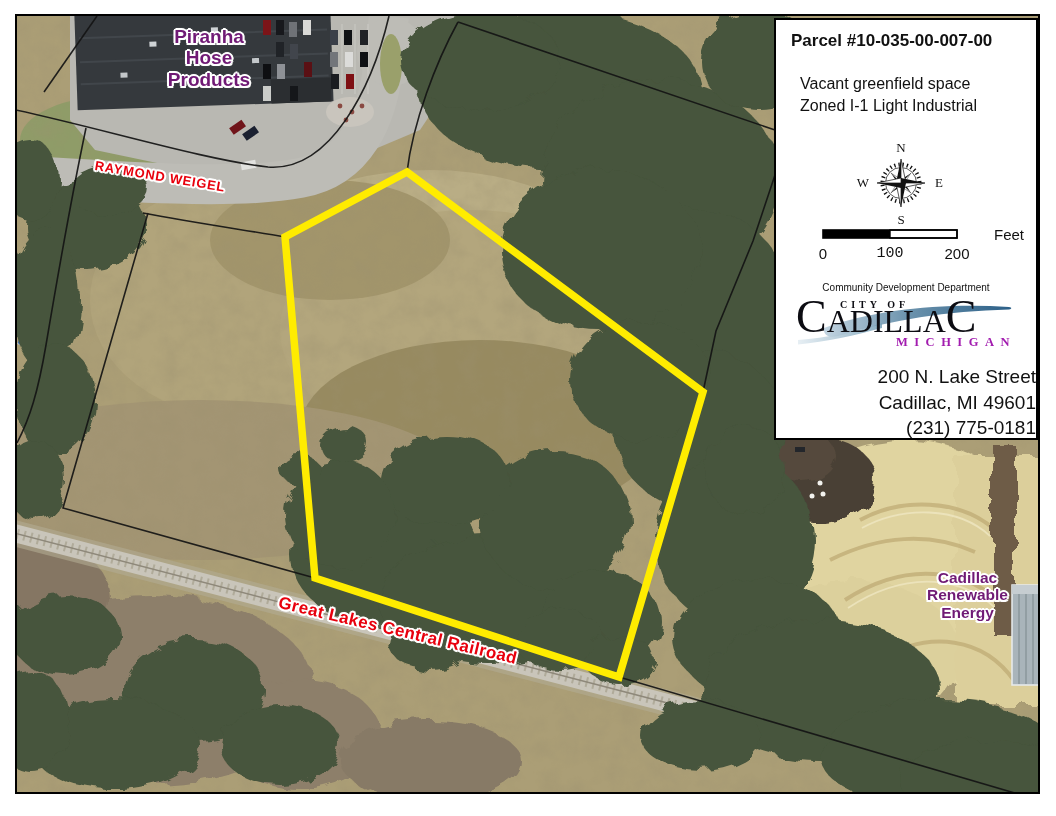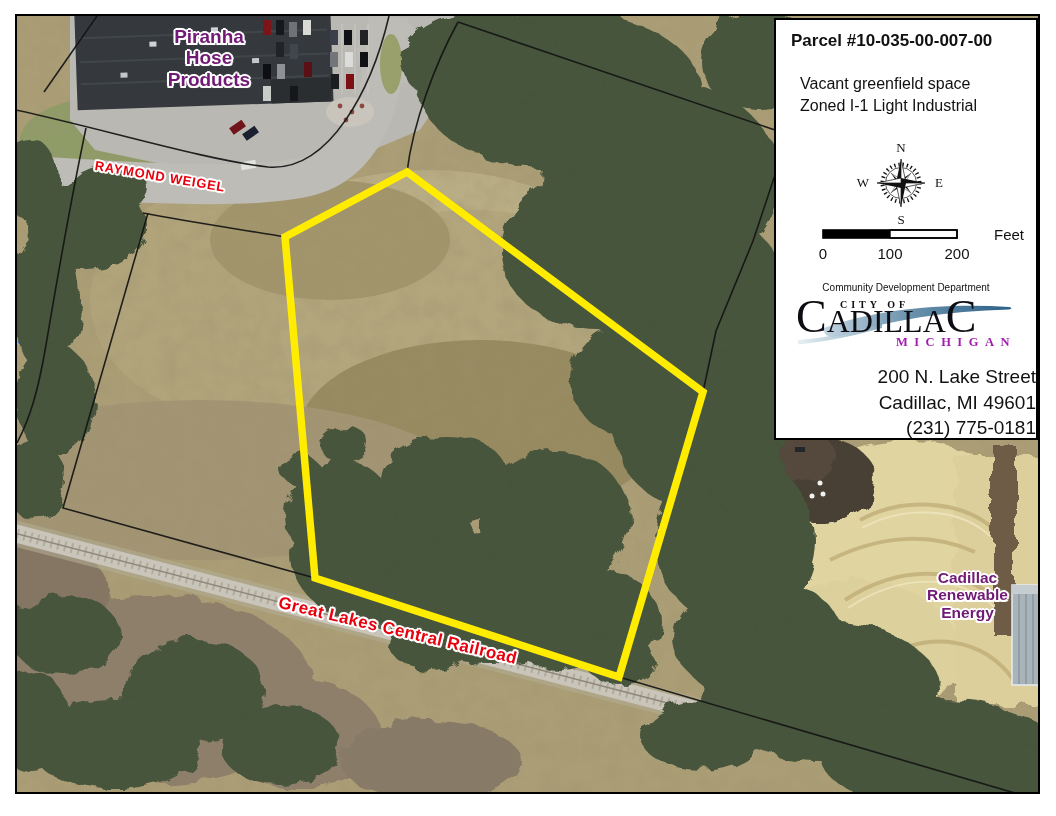--- a/index.html
+++ b/index.html
@@ -339,21 +339,21 @@
         <text x="7" y="49" text-anchor="middle">W</text>
       </svg>
 
       <svg class="scalebar-svg" width="152" height="14" viewBox="0 0 152 14">
         <rect x="2" y="4" width="67" height="8" fill="#000"></rect>
         <rect x="69" y="4" width="67" height="8" fill="#fff" stroke="#000" stroke-width="1.4"></rect>
         <rect x="2" y="4" width="134" height="8" fill="none" stroke="#000" stroke-width="1.6"></rect>
       </svg>
       <span class="scale-feet">Feet</span>
       <span class="scale-num" style="left:27px;">0</span>
-      <span class="scale-num" style="left:94px;">100</span>
+      <span class="scale-num" style="left:94px;font-family:Liberation Mono, monospace;">100</span>
       <span class="scale-num" style="left:161px;">200</span>
 
       <div class="ib-dept">Community Development Department</div>
 
       <div class="logo">
         <svg class="logo-swoosh" width="224" height="46" viewBox="0 0 224 46">
           <defs>
             <linearGradient id="swgrad" x1="0" y1="0" x2="1" y2="0">
               <stop offset="0" stop-color="#c2d4e1"></stop>
                 <stop offset="0.45" stop-color="#6c93ad"></stop>

